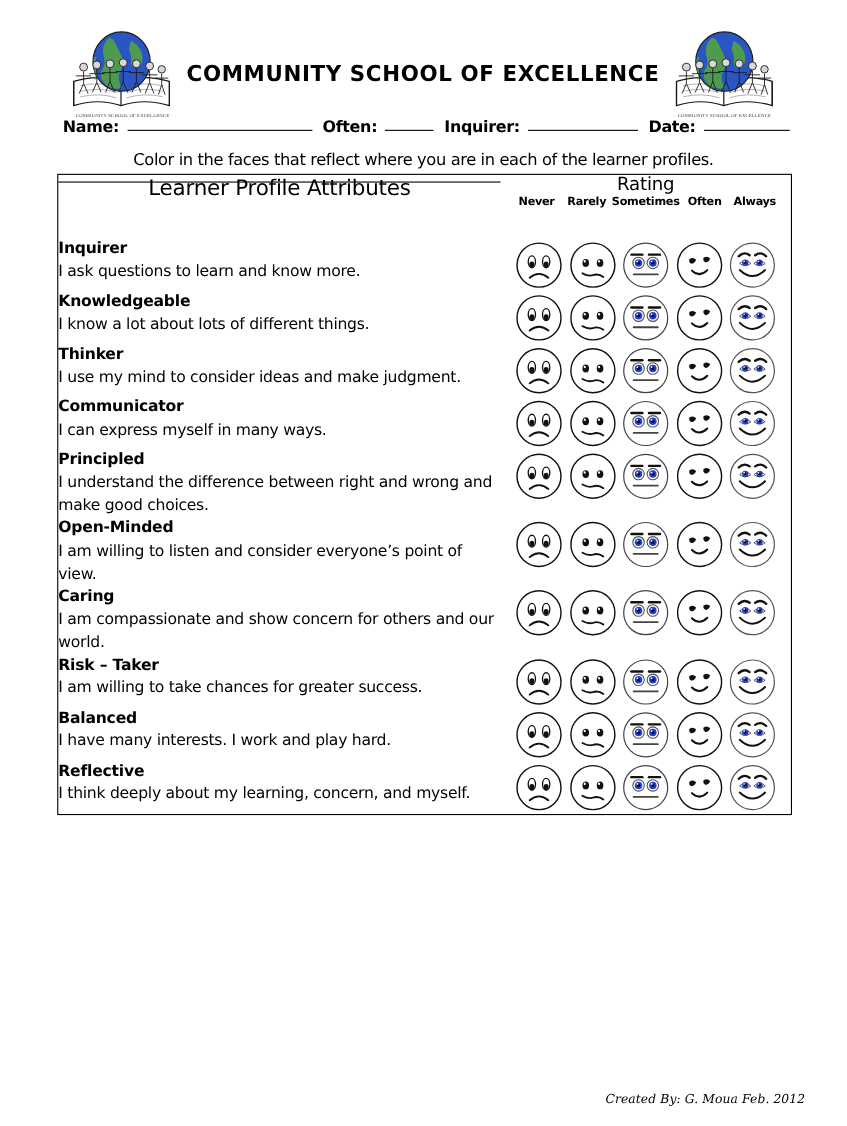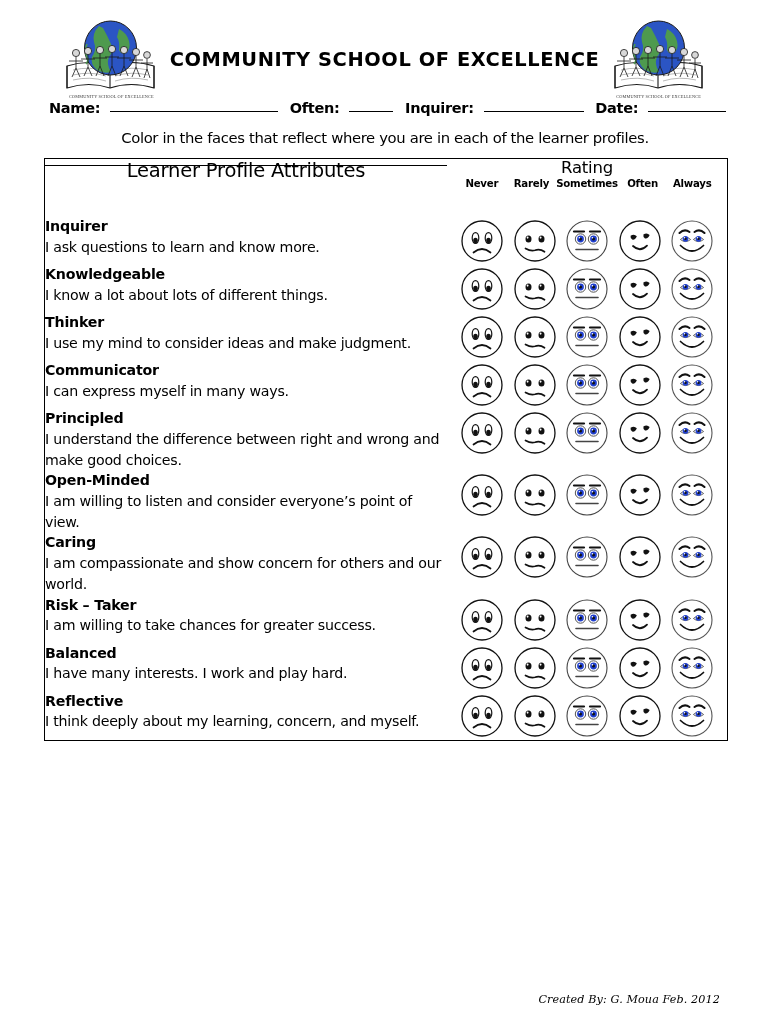--- a/index.html
+++ b/index.html
@@ -12,21 +12,21 @@
     height: 1024px;
     font-family: "DejaVu Sans", sans-serif;
     color: #000000;
     -webkit-font-smoothing: antialiased;
   }
   .page {
     position: relative;
     width: 770px;
     height: 1024px;
     box-sizing: border-box;
-    padding: 4px;
+    padding: 12px;
     overflow: hidden;
   }
 
   
   .header {
     display: flex;
     align-items: center;
     justify-content: center;
     gap: 0px;
     padding: 18px 70px 4px 70px;
@@ -97,21 +97,21 @@
   .subtitle {
     text-align: center;
     font-size: 14.8px;
     font-weight: 400;
     letter-spacing: -0.35px;
     margin-top: 13px;
   }
 
   
   .tbl-wrap {
-    margin: 12px 38px 0 40px;
+    margin: 4px 38px 0 40px;
     border: 1.7px solid #000;
     box-sizing: border-box;
   }
   table.sheet {
     width: 100%;
     border-collapse: collapse;
     table-layout: fixed;
   }
   table.sheet td, table.sheet th {
     border: 0;
@@ -206,21 +206,21 @@
   .face {
     flex: 0 0 auto;
     width: 48px;
     height: 48px;
   }
   .face svg { display: block; }
 
   
   .credit {
     position: absolute;
-    right: 50px;
+    right: 38px;
     bottom: 18px;
     font-family: "DejaVu Serif", serif;
     font-style: italic;
     font-size: 11.2px;
     letter-spacing: 0.1px;
     color: #000;
     text-align: center;
   }
 </style>
 </head>

